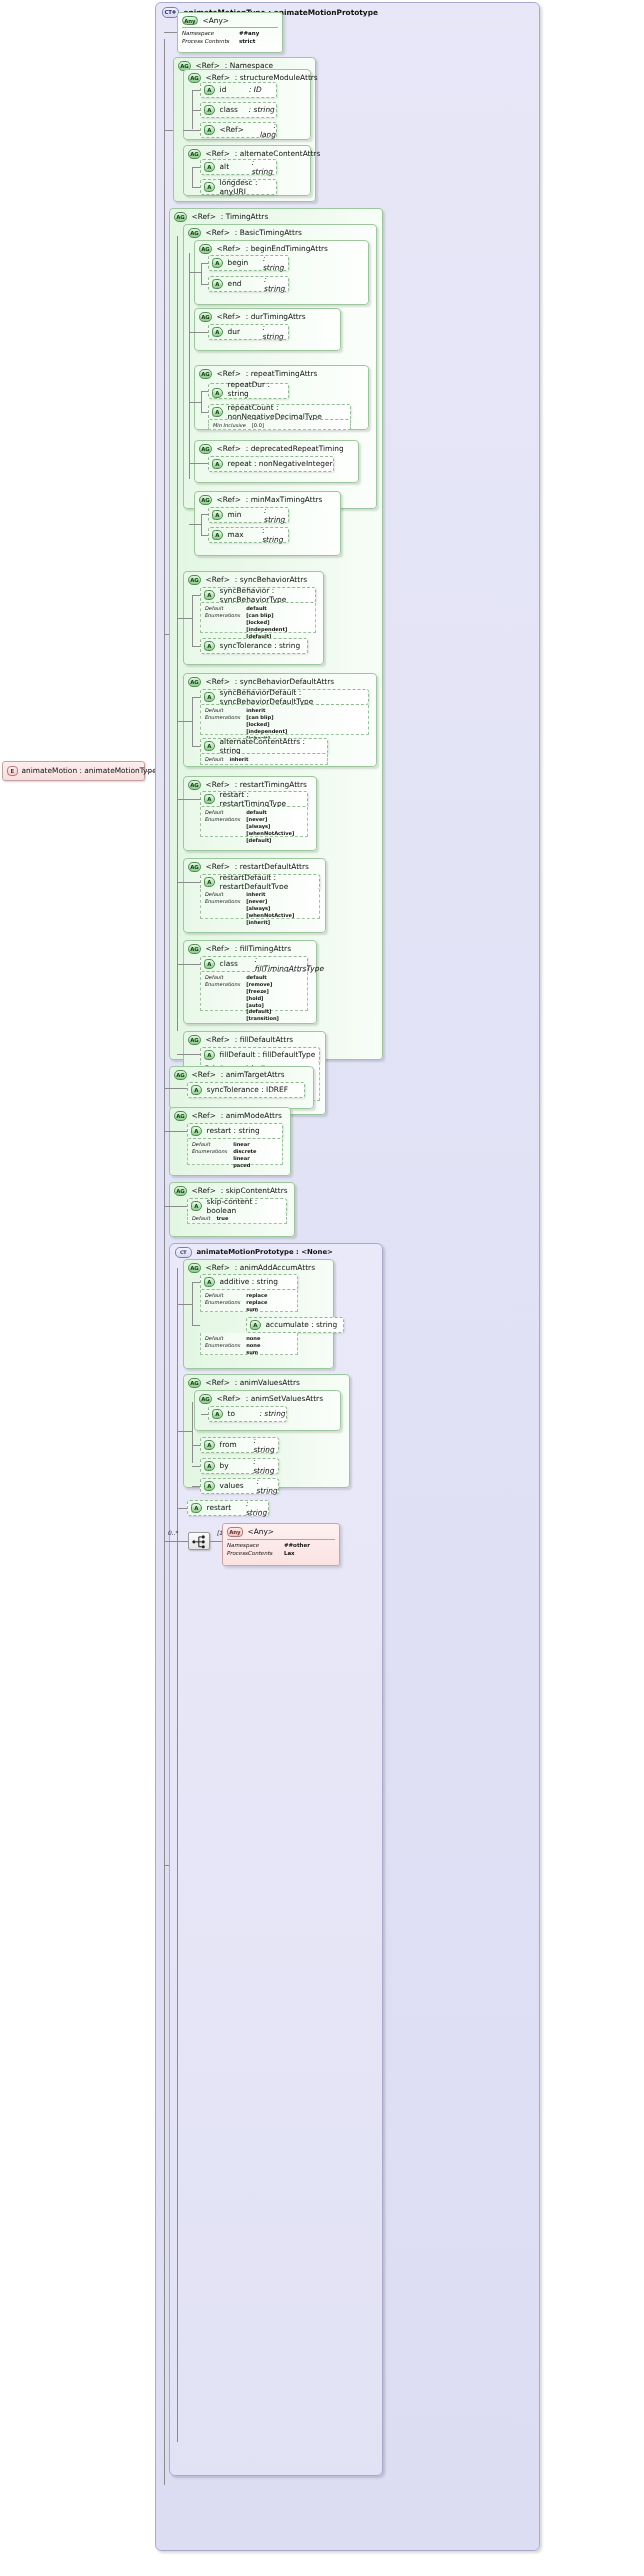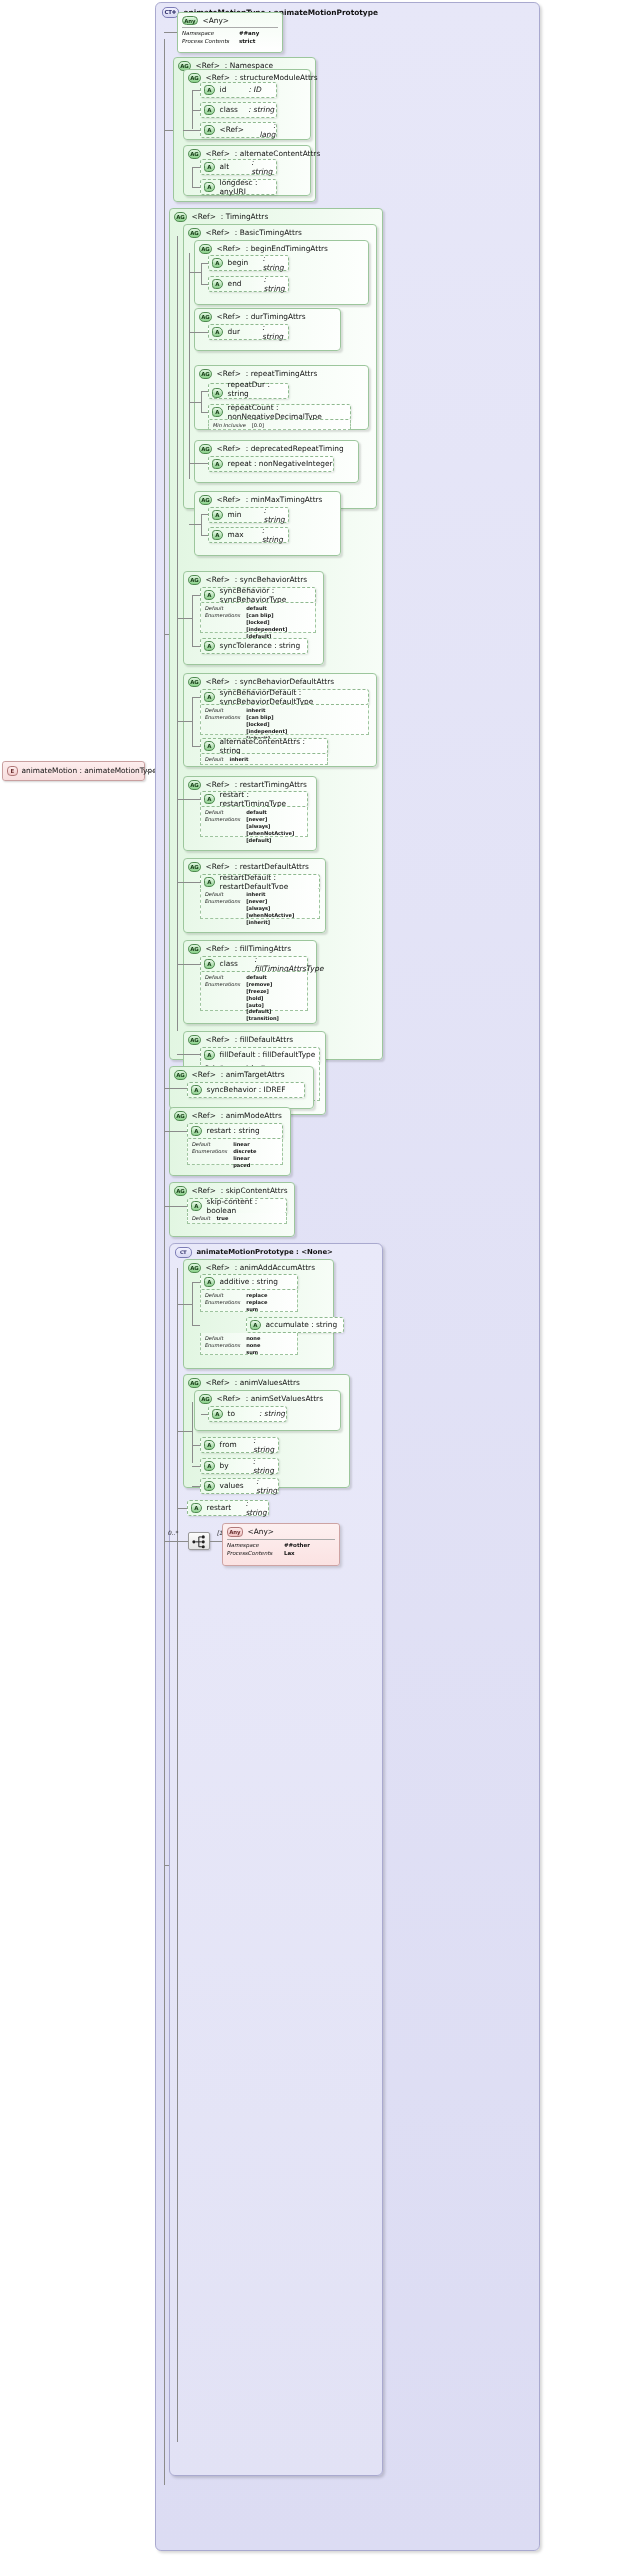--- a/index.html
+++ b/index.html
@@ -484,21 +484,21 @@
 
 <div class="ag" style="left:169px; top:1066px; width:145px; height:43px;">
   <div class="hdr">
     <span class="badge b-AG">AG</span>
     <span class="lbl">&lt;Ref&gt;</span>
     <span class="lbl">: <span>animTargetAttrs</span></span>
   </div>
 </div>
 <div class="attr" style="left:187px; top:1082px; width:118px;">
   <span class="badge b-A">A</span>
-  <span class="nm">syncBehavior : IDREF</span>
+  <span class="nm">syncTolerance : IDREF</span>
 </div>
 <div class="ln lnh" style="left:164px; top:1088px; width:22.6px;"></div>
 
 <div class="ag" style="left:169px; top:1107px; width:122px; height:69px;">
   <div class="hdr">
     <span class="badge b-AG">AG</span>
     <span class="lbl">&lt;Ref&gt;</span>
     <span class="lbl">: <span>animModeAttrs</span></span>
   </div>
 </div>

